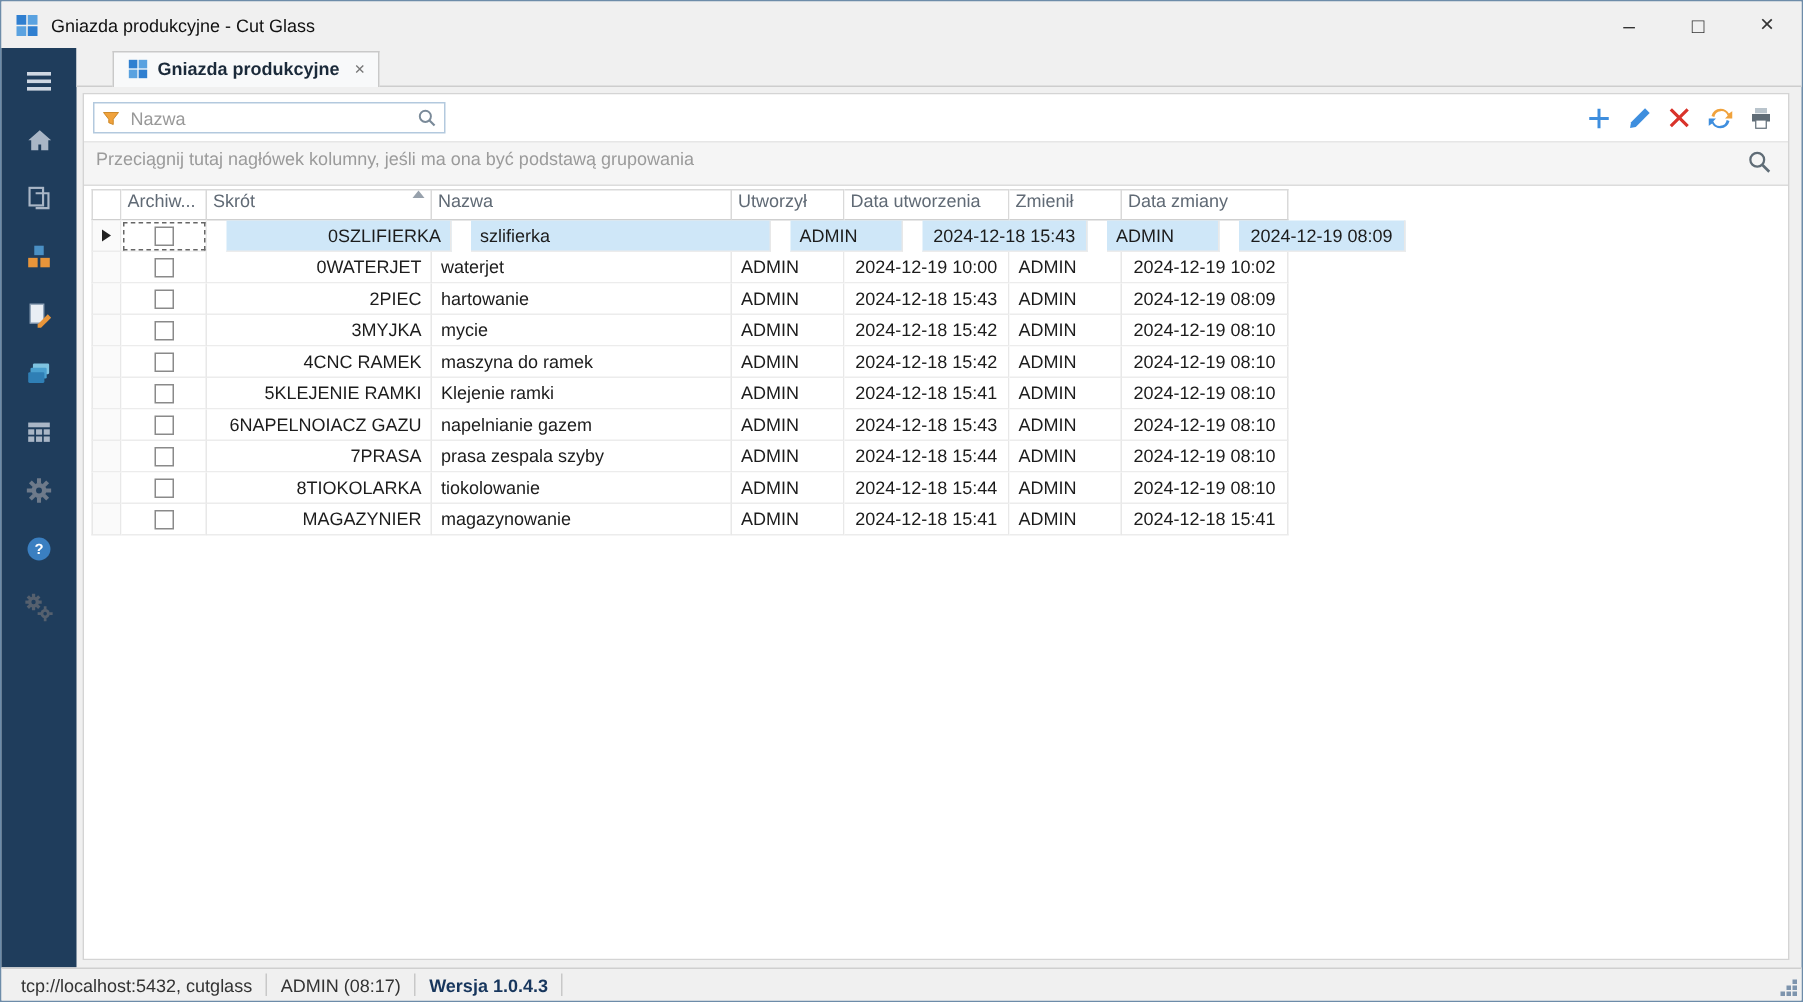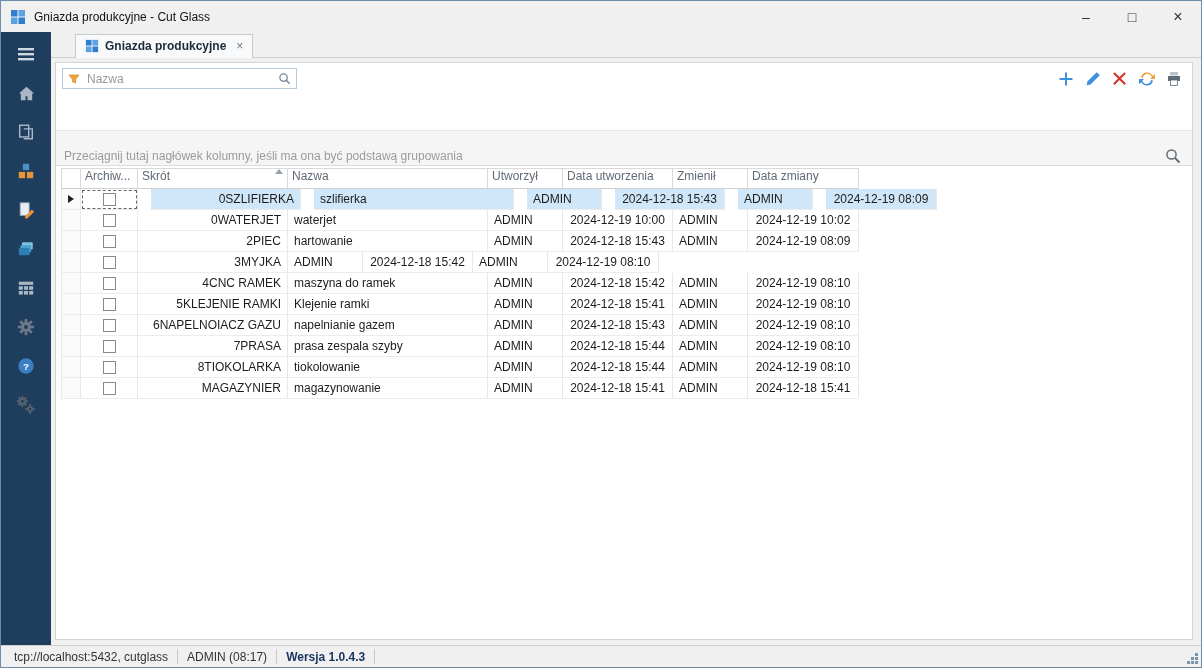--- a/index.html
+++ b/index.html
@@ -41,22 +41,22 @@
   .toolbar { flex:0 0 31px; display:flex; align-items:center; padding:0 10px 0 6px; background:#fff; }
   .filter-box { width:235px; height:21px; border:1px solid #b3c9de; display:flex;
     align-items:center; padding:0 5px; gap:5px; background:#fff; }
   .filter-box input { flex:1; border:none; outline:none; min-width:0; background:transparent;
     font:12px "Liberation Sans", sans-serif; color:#333; }
   .filter-box input::placeholder { color:#999; }
   .tool-actions { margin-left:auto; display:flex; align-items:center; gap:10px; }
   .tool-btn { width:17px; height:17px; display:flex; align-items:center; justify-content:center; }
 
   .group-panel { flex:0 0 30px; background:#f5f5f5; border-top:1px solid #e6e6e6;
-    border-bottom:1px solid #dcdcdc; display:flex; align-items:center;
-    padding:16px 10px 0 8px; color:#9b9b9b;margin-top:36px; }
+    border-bottom:1px solid #dcdcdc; display:flex; 
+    padding:4px 10px 0 8px; color:#9b9b9b; }
   .group-text { flex:1; font-size:12px; }
   .grid-search-btn { width:18px; height:18px; display:flex; align-items:center; justify-content:center; }
 
   
   .grid { flex:1; overflow:hidden; background:#fff; padding:2px 0 0 5px; }
   .ghead { display:flex; }
   .hcell { height:21px; border-right:1px solid #d9d9d9; border-top:1px solid #d9d9d9;
     border-bottom:1px solid #cfcfcf; display:flex; align-items:flex-start; padding:0 4px;
     color:#606a75; background:#fff; font-size:12px; }
   .hcell:first-child { border-left:1px solid #d9d9d9; }
@@ -352,20 +352,21 @@
                 <div class="gcell" style="width: 110px; justify-content: center;">2024-12-18 15:43</div>
                 <div class="gcell" style="width: 75px; justify-content: flex-start;">ADMIN</div>
                 <div class="gcell" style="width: 111px; justify-content: center;">2024-12-19 08:09</div>
               </div>
               <div class="grow">
                 <div class="gcell ind" style="width: 20px;"></div>
                 <div class="gcell cbcell" style="width: 57px;">
                   <div class="checkbox"></div>
                 </div>
                 <div class="gcell" style="width: 150px; justify-content: flex-end;">3MYJKA</div>
+                <div class="gcell" style="width: 200px; justify-content: flex-start;">mycie</div>
                 <div class="gcell" style="width: 75px; justify-content: flex-start;">ADMIN</div>
                 <div class="gcell" style="width: 110px; justify-content: center;">2024-12-18 15:42</div>
                 <div class="gcell" style="width: 75px; justify-content: flex-start;">ADMIN</div>
                 <div class="gcell" style="width: 111px; justify-content: center;">2024-12-19 08:10</div>
               </div>
               <div class="grow">
                 <div class="gcell ind" style="width: 20px;"></div>
                 <div class="gcell cbcell" style="width: 57px;">
                   <div class="checkbox"></div>
                 </div>

